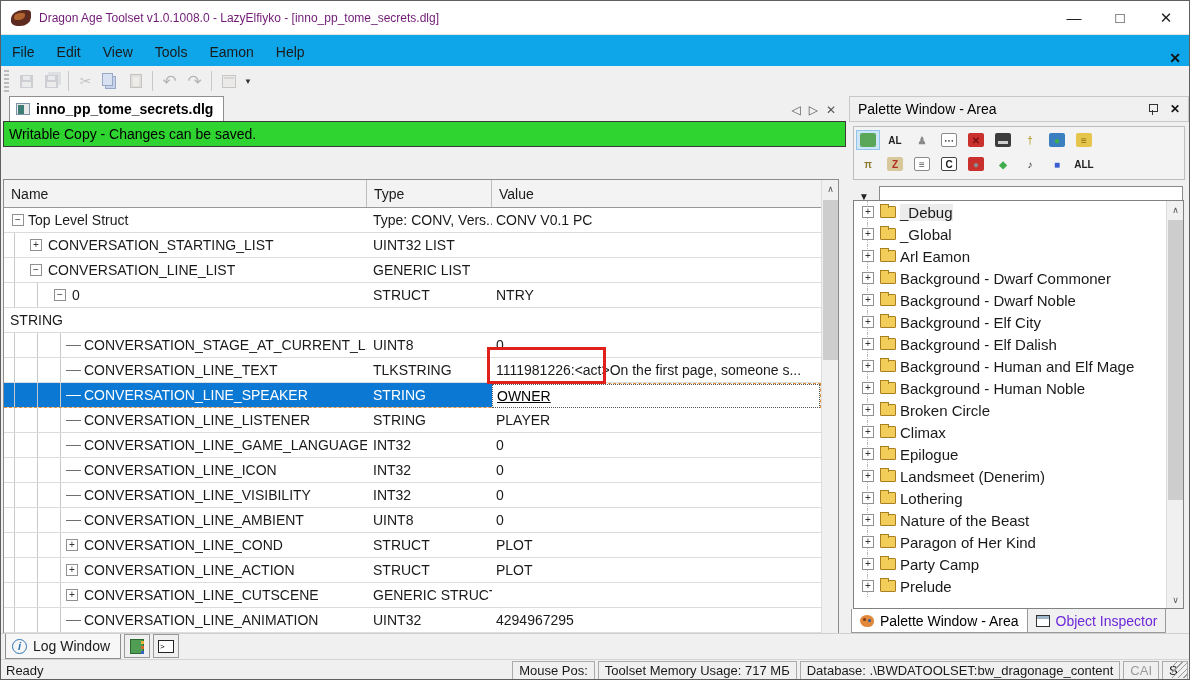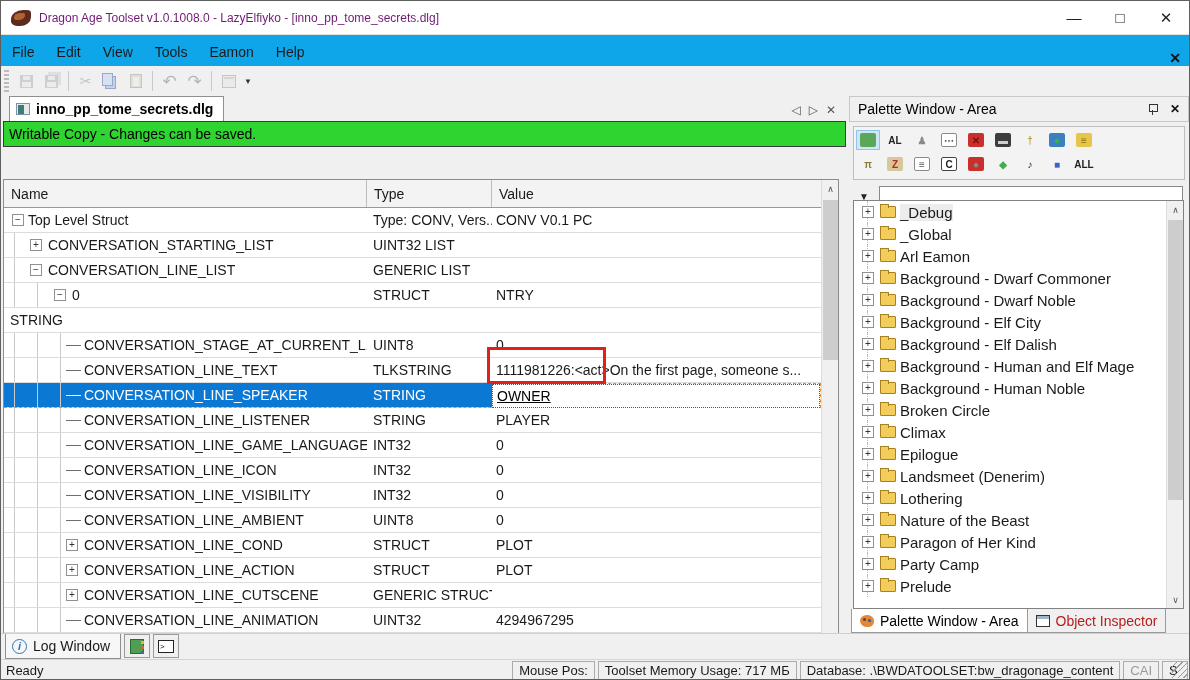--- a/index.html
+++ b/index.html
@@ -83,21 +83,21 @@
   .titem { position:relative; height:22px; display:flex; align-items:center; font-size:15px; color:#1a1a1a; padding-left:46px; }
   .titem .expbox { left:8px; top:5px; }
   .titem .tguide { position:absolute; left:13px; top:0; bottom:0; width:0; border-left:1px dotted #b9b9b9; }
   .folder { position:absolute; left:26px; top:5px; width:16px; height:12px; background:#f3cd5a; border:1px solid #a8801f; border-radius:1px; }
   .folder:before { content:""; position:absolute; left:-1px; top:-3px; width:7px; height:3px; background:#f3cd5a; border:1px solid #a8801f; border-bottom:none; }
   .titem.focused .tlabel { background:#ececec; }
   .tree-sb { position:absolute; right:0; top:0; bottom:0; width:17px; background:#f0f0f0; border-left:1px solid #dcdcdc; }
   .ptabs { position:absolute; left:2px; bottom:0; height:24px; display:flex; }
   .ptab { display:flex; align-items:center; padding:0 8px; font-size:14px; border:1px solid #9a9a9a; border-top:none; }
   .ptab.active { background:#fff; color:#000; }
-  .ptab.inactive { background:#f0f0f0; color:#b91c1c; border-left:none; }
+  .ptab.inactive { background:#f0f0f0; color:#6d28d9; border-left:none; }
   .palette-glyph { width:14px; height:12px; margin-right:6px; background:#e0893c; border-radius:50% 50% 45% 55%; position:relative; }
   .palette-glyph:before { content:""; position:absolute; left:3px; top:3px; width:3px; height:3px; border-radius:50%; background:#7c3a12; box-shadow:5px 1px 0 #2e5c9e; }
   .objinsp-glyph { width:14px; height:12px; margin-right:6px; background:#fff; border:1px solid #333; position:relative; }
   .objinsp-glyph:before { content:""; position:absolute; left:0; top:0; width:100%; height:3px; background:#9fb6c8; }
   
   .logrow { position:absolute; left:0; top:632px; width:100%; height:26px; background:#f0f0f0; border-top:1px solid #d0d0d0; display:flex; align-items:flex-start; }
   .logtab { margin-left:4px; height:25px; background:#f7f7f7; border:1px solid #8f8f8f; border-top:none; display:flex; align-items:center; padding:0 10px 0 6px; font-size:14px; color:#1a1a1a; }
   .info-glyph { width:15px; height:15px; border-radius:50%; border:1px solid #2e74b5; color:#2e74b5; font-size:11px; font-style:italic; font-weight:bold; display:flex; align-items:center; justify-content:center; margin-right:6px; }
   .logbtn { width:26px; height:24px; margin-left:3px; border:1px solid #9a9a9a; background:#f0f0f0; display:flex; align-items:center; justify-content:center; }
   .book-glyph { width:14px; height:15px; background:#4f9e53; border:1px solid #2c6b30; position:relative; }

